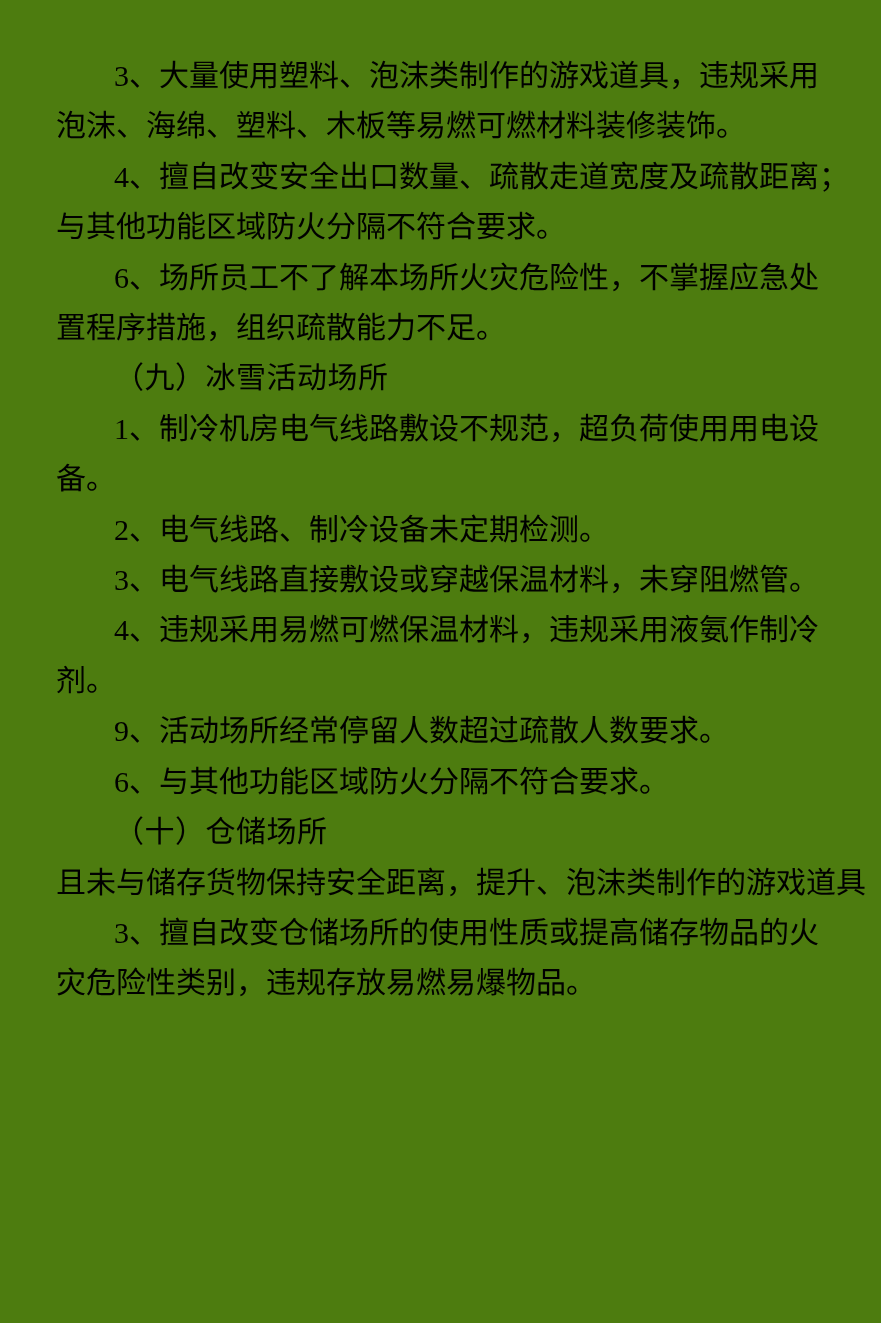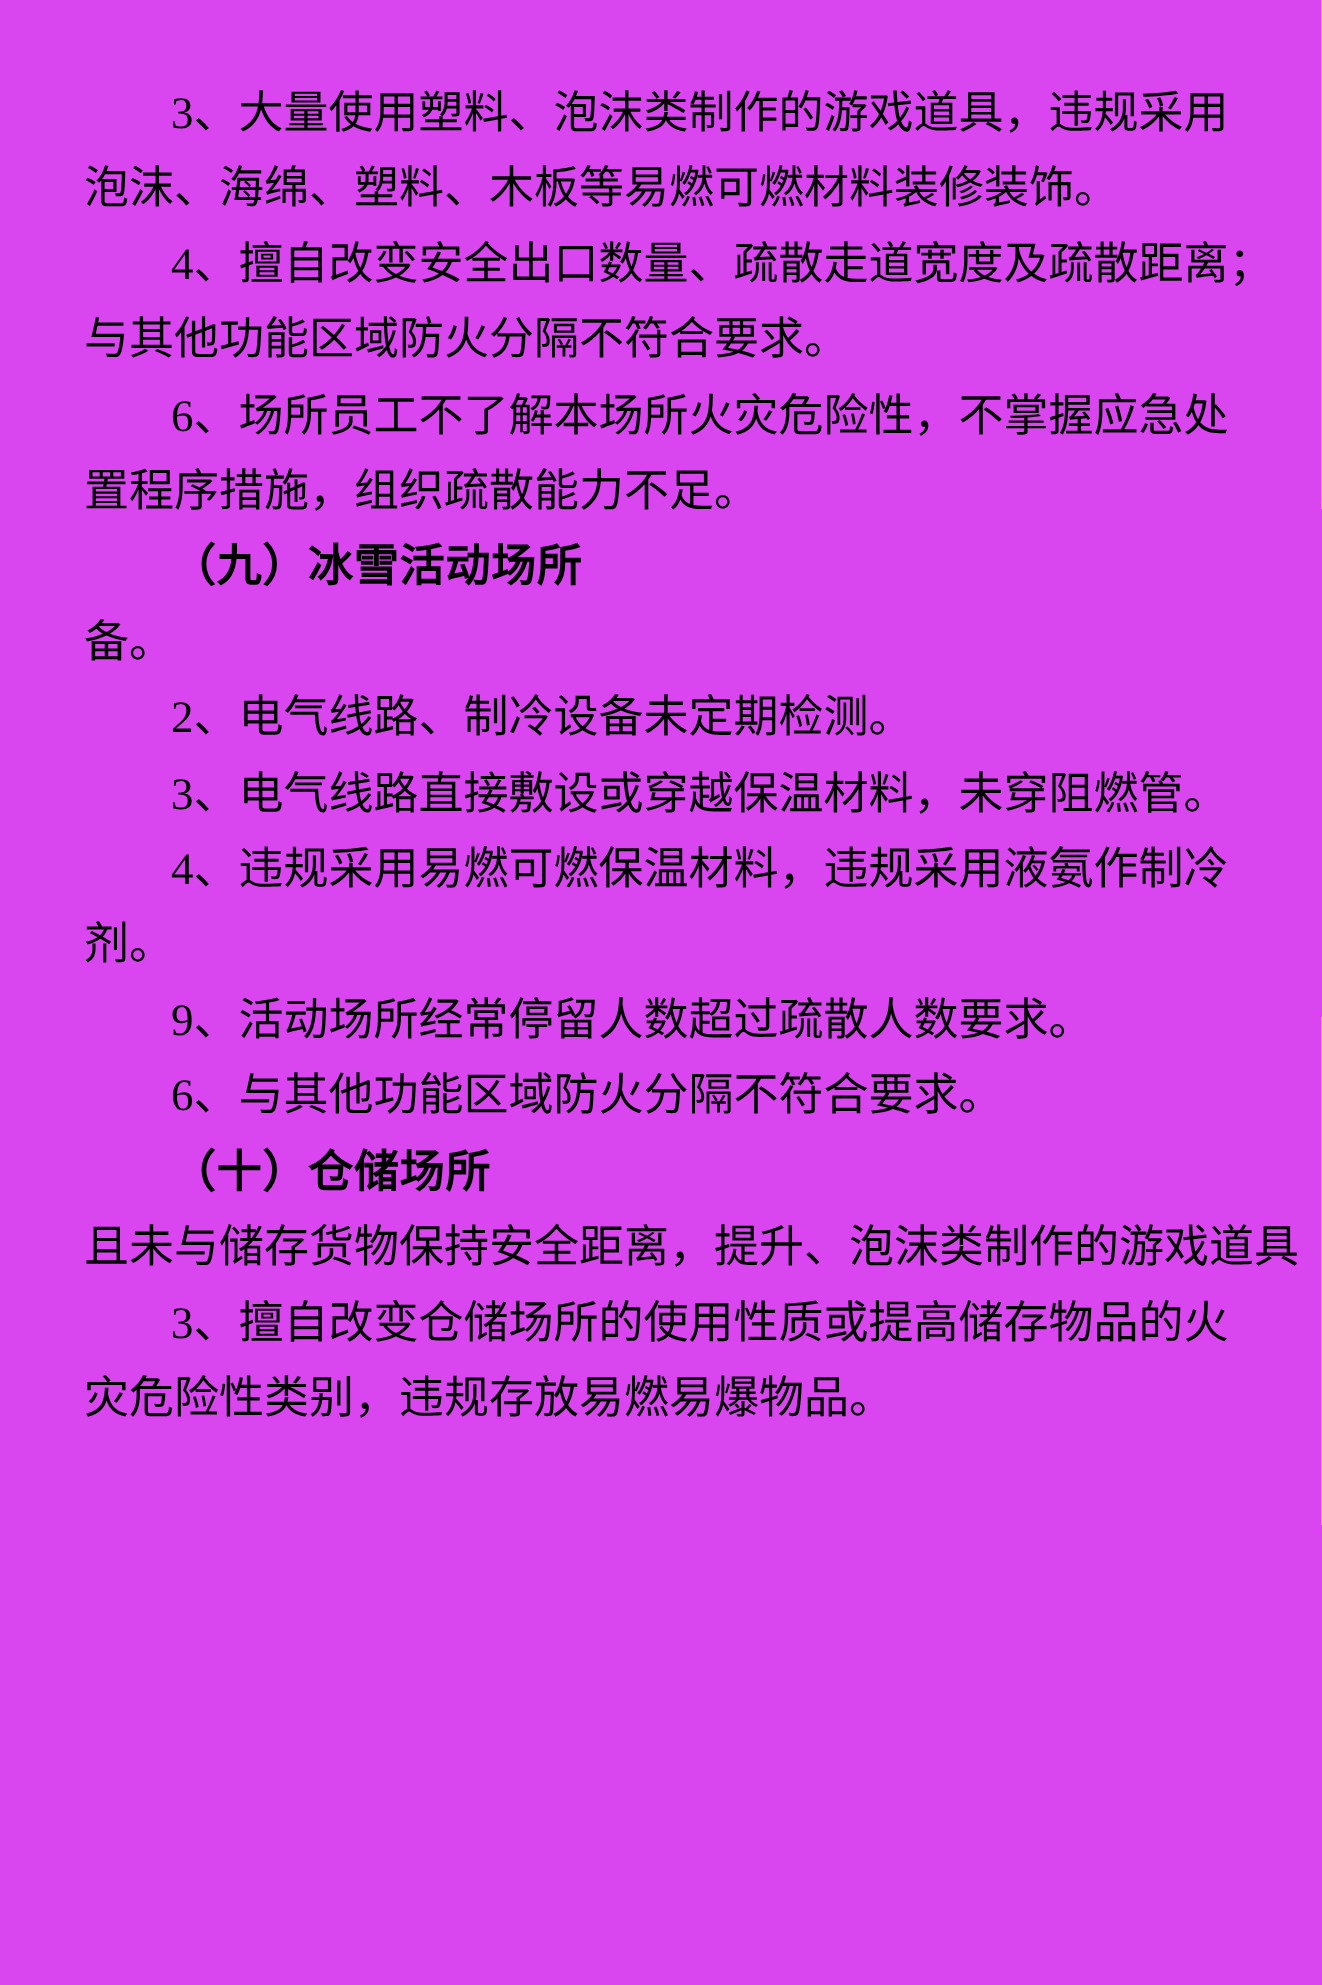--- a/index.html
+++ b/index.html
@@ -1,41 +1,41 @@
 <!DOCTYPE html>
 <html lang="zh-CN"><head>
 <meta charset="utf-8">
 <style>
   html, body { margin: 0; padding: 0; }
   .page {
     position: relative;
     width: 881px;
     height: 1323px;
-    background: #d946ef;
+    background: #4d7c0f;
     overflow: hidden;
     font-family: "Liberation Serif", sans-serif;
   }
   .doc-body {
     position: absolute;
     top: 51px;
     left: 56px;
     width: 795px;
     color: #000000;
     font-size: 30px;
     line-height: 50.4px;
   }
   .para { margin: 0; }
   .line {
     display: block;
     white-space: nowrap;
     text-align: left;
   }
   .line.indent { padding-left: 58px; }
   .para.heading .line {
-    font-weight: 700;
+    font-weight: 400;
     letter-spacing: 0.5px;
   }
 </style>
 </head>
 <body>
 
 <div class="page">
   <div class="doc-body">
 
     <p class="para">
@@ -54,20 +54,21 @@
     <p class="para">
       <span class="line indent">6、场所员工不了解本场所火灾危险性，不掌握应急处</span>
       <span class="line">置程序措施，组织疏散能力不足。</span>
     </p>
 
     <p class="para heading">
       <span class="line indent">（九）冰雪活动场所</span>
     </p>
 
     <p class="para">
+      <span class="line indent">1、制冷机房电气线路敷设不规范，超负荷使用用电设</span>
       <span class="line">备。</span>
     </p>
 
     <p class="para">
       <span class="line indent">2、电气线路、制冷设备未定期检测。</span>
     </p>
 
     <p class="para">
       <span class="line indent">3、电气线路直接敷设或穿越保温材料，未穿阻燃管。</span>
     </p>

